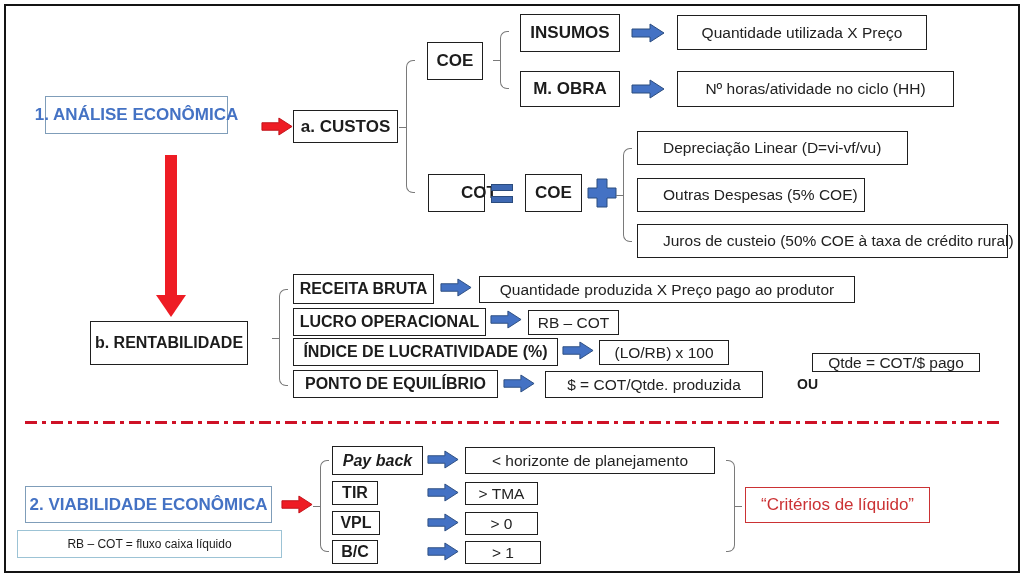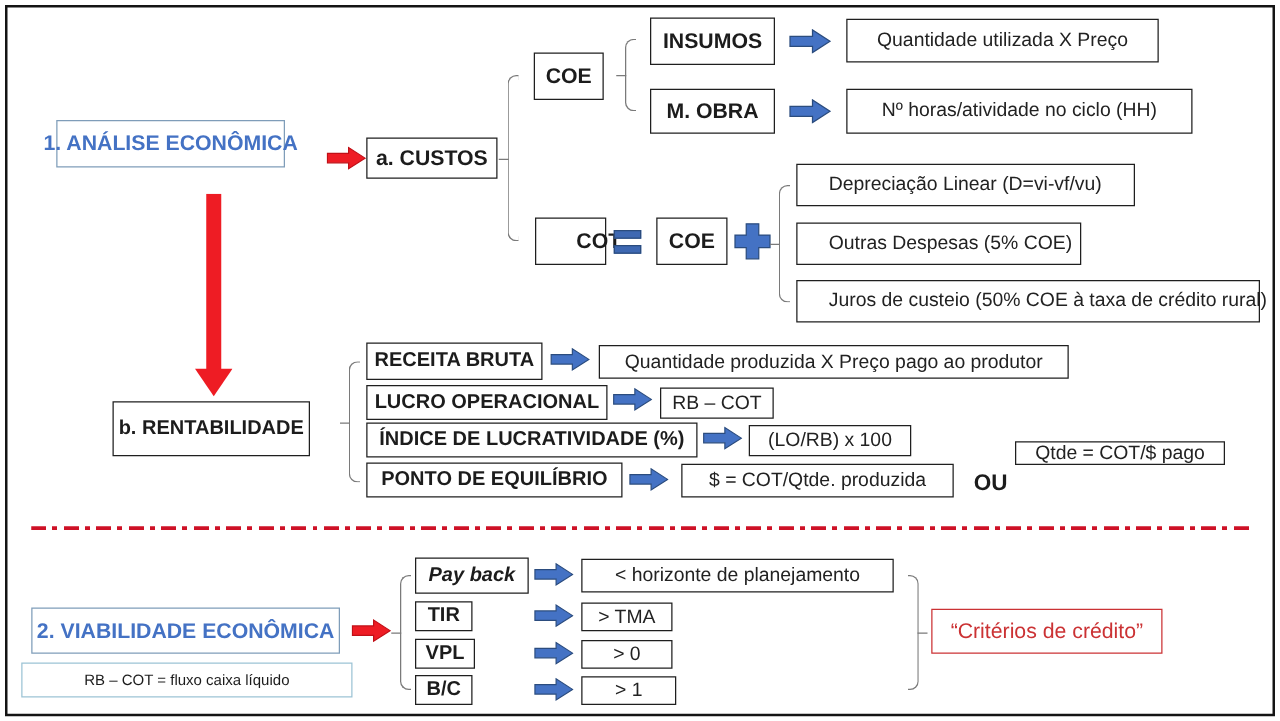--- a/index.html
+++ b/index.html
@@ -137,21 +137,21 @@
   </div>
   <div class="box val thin" style="left:599px;top:340px;width:130px;height:25px;">(LO/RB) x 100</div>
 
   <div class="box lbl-sm" style="left:293px;top:370px;width:205px;height:28px;">PONTO DE EQUILÍBRIO</div>
   <div class="abs arrow arrow-blue" style="left:503px;top:374px;">
     <svg width="32" height="19" viewBox="0 0 34 20">
         <polygon points="1,6 19,6 19,1 33,10 19,19 19,14 1,14"></polygon>
       </svg>
   </div>
   <div class="box val thin" style="left:545px;top:371px;width:218px;height:27px;">$ = COT/Qtde. produzida</div>
-  <div class="abs lbl-sm" style="left:779px;top:376px;font-size:18px;">OU</div>
+  <div class="abs lbl-sm" style="left:797px;top:376px;font-size:14px;">OU</div>
   <div class="box val thin" style="left:812px;top:353px;width:168px;height:19px;">Qtde = COT/$ pago</div>
 
   <div class="divider" style="left:25px;top:421px;width:975px;"></div>
 
   <div class="box title-box" style="left:25px;top:486px;width:247px;height:37px;">2. VIABILIDADE ECONÔMICA</div>
   <div class="box note-box" style="left:17px;top:530px;width:265px;height:28px;">RB – COT = fluxo caixa líquido</div>
 
   <div class="abs arrow arrow-red" style="left:281px;top:495px;">
     <svg width="32" height="19" viewBox="0 0 34 20">
         <polygon points="1,6 19,6 19,1 33,10 19,19 19,14 1,14"></polygon>
@@ -190,14 +190,14 @@
   <div class="abs arrow arrow-blue" style="left:427px;top:542px;">
     <svg width="32" height="19" viewBox="0 0 34 20">
         <polygon points="1,6 19,6 19,1 33,10 19,19 19,14 1,14"></polygon>
       </svg>
   </div>
   <div class="box val thin" style="left:465px;top:541px;width:76px;height:23px;">&gt; 1</div>
 
   <div class="brk brk-l" style="left:726px;top:460px;height:92px;">
     <span class="tick tick-r"></span>
   </div>
-  <div class="box decision-box" style="left:745px;top:487px;width:185px;height:36px;">“Critérios de crédito”</div>
+  <div class="box decision-box" style="left:745px;top:487px;width:185px;height:36px;">“Critérios de líquido”</div>
 </div>
 
 </body></html>

